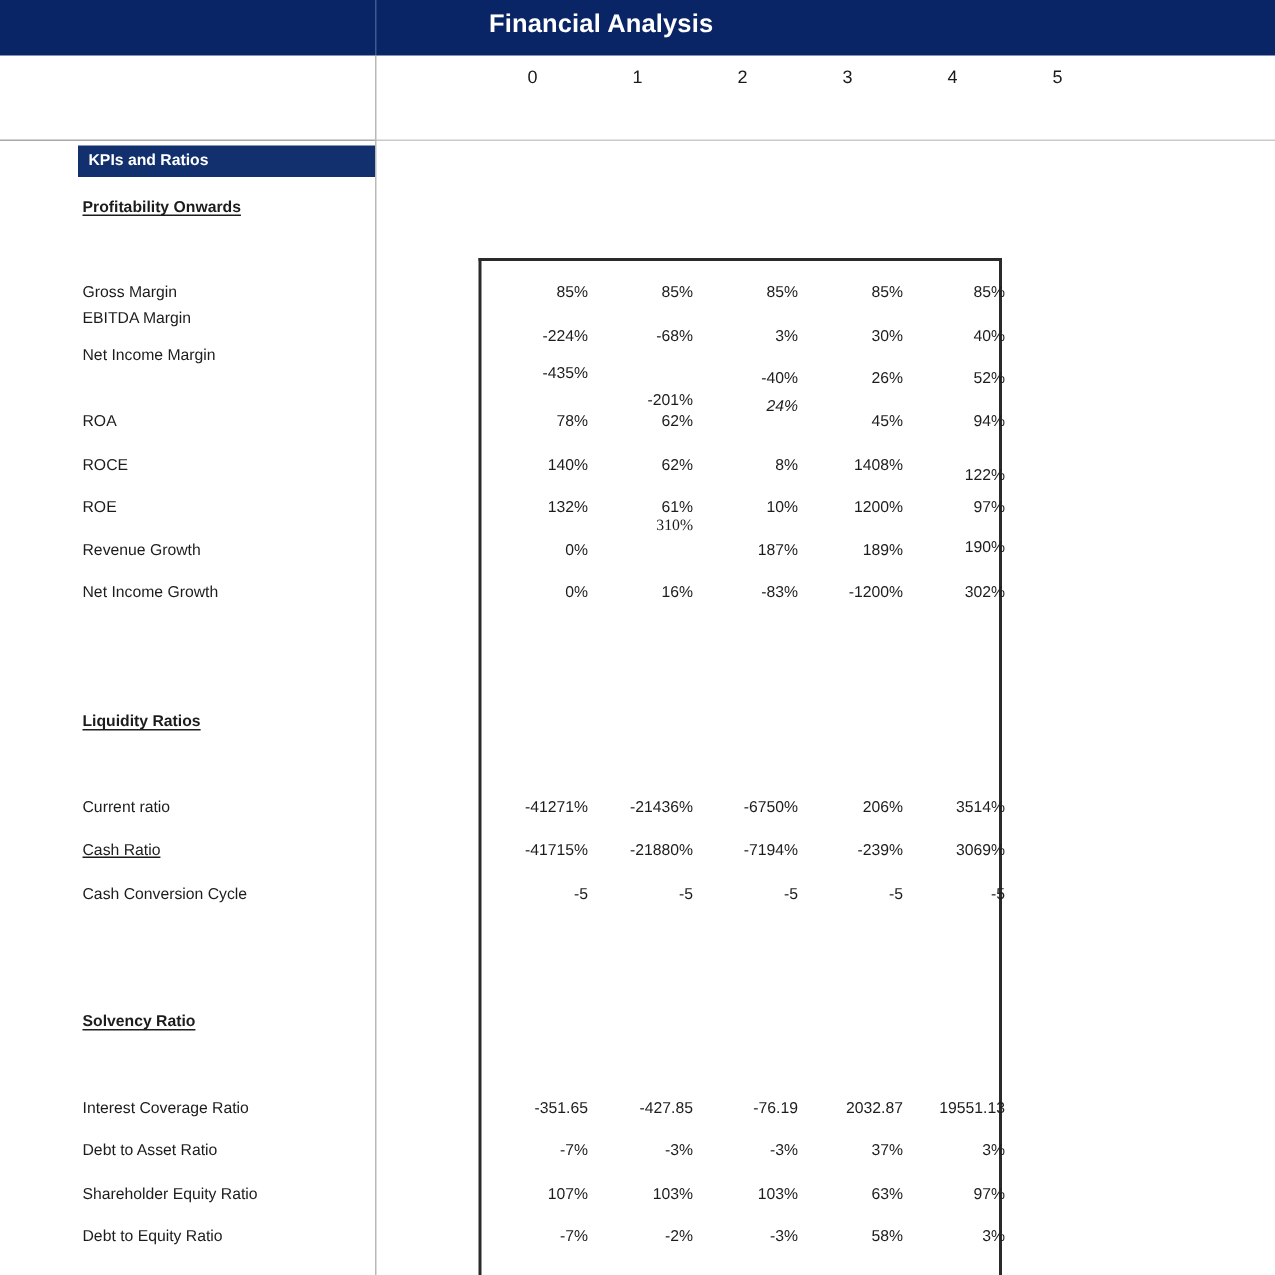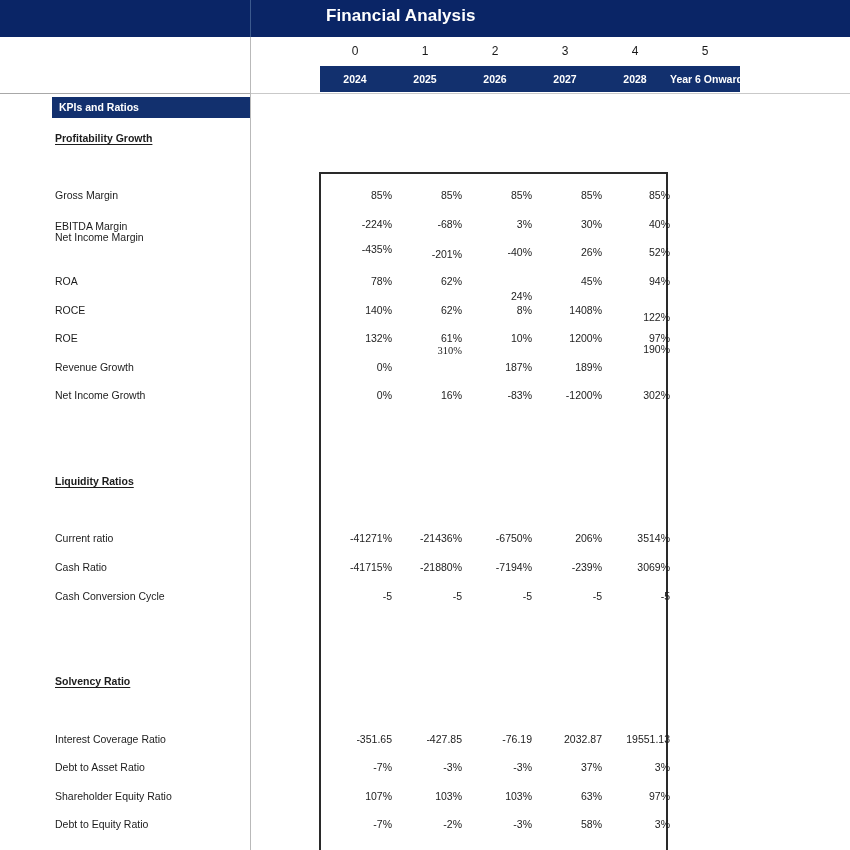--- a/index.html
+++ b/index.html
@@ -185,93 +185,85 @@
 
   <div class="period-row" id="period-row">
       <div class="period-num" style="left: 320px;">0</div>
       <div class="period-num" style="left: 390px;">1</div>
       <div class="period-num" style="left: 460px;">2</div>
       <div class="period-num" style="left: 530px;">3</div>
       <div class="period-num" style="left: 600px;">4</div>
       <div class="period-num" style="left: 670px;">5</div>
     </div>
 
-  <div class="year-band" id="year-band">
-      <div class="year-cell" style="left: 0px; width: 70px;">2024</div>
-      <div class="year-cell" style="left: 70px; width: 70px;">2025</div>
-      <div class="year-cell" style="left: 140px; width: 70px;">2026</div>
-      <div class="year-cell" style="left: 210px; width: 70px;">2027</div>
-      <div class="year-cell" style="left: 280px; width: 70px;">2028</div>
-      <div class="year-cell" style="left: 350px; width: 70px;">Year 6 Onwards</div>
-    </div>
 
   <div class="kpi-band">
     <div class="kpi-band-text">KPIs and Ratios</div>
   </div>
 
   <div class="table-box"></div>
 
   <div id="rows-layer">
-      <div class="row-label section" style="top: 132px;">Profitability Growth</div>
+      <div class="row-label section" style="top: 132px;">Profitability Onwards</div>
       <div class="row-label" style="top: 189.2px;">Gross Margin</div>
       <div class="num-cell" style="top: 189.2px; left: 322px;">85%</div>
       <div class="num-cell" style="top: 189.2px; left: 392px;">85%</div>
       <div class="num-cell" style="top: 189.2px; left: 462px;">85%</div>
       <div class="num-cell" style="top: 189.2px; left: 532px;">85%</div>
       <div class="num-cell" style="top: 189.2px; left: 600px;">85%</div>
-      <div class="row-label" style="top: 220px;">EBITDA Margin</div>
+      <div class="row-label" style="top: 206px;">EBITDA Margin</div>
       <div class="num-cell" style="top: 217.8px; left: 322px;">-224%</div>
       <div class="num-cell" style="top: 217.8px; left: 392px;">-68%</div>
       <div class="num-cell" style="top: 217.8px; left: 462px;">3%</div>
       <div class="num-cell" style="top: 217.8px; left: 532px;">30%</div>
       <div class="num-cell" style="top: 217.8px; left: 600px;">40%</div>
       <div class="row-label" style="top: 231px;">Net Income Margin</div>
       <div class="num-cell" style="top: 243px; left: 322px;">-435%</div>
-      <div class="num-cell" style="top: 248px; left: 392px;">-201%</div>
+      <div class="num-cell" style="top: 261px; left: 392px;">-201%</div>
       <div class="num-cell" style="top: 246.4px; left: 462px;">-40%</div>
       <div class="num-cell" style="top: 246.4px; left: 532px;">26%</div>
       <div class="num-cell" style="top: 246.4px; left: 600px;">52%</div>
       <div class="row-label" style="top: 275px;">ROA</div>
       <div class="num-cell" style="top: 275px; left: 322px;">78%</div>
       <div class="num-cell" style="top: 275px; left: 392px;">62%</div>
-      <div class="num-cell" style="top: 290px; left: 462px;">24%</div>
+      <div class="num-cell" style="top: 265px; left: 462px; font-style: italic;">24%</div>
       <div class="num-cell" style="top: 275px; left: 532px;">45%</div>
       <div class="num-cell" style="top: 275px; left: 600px;">94%</div>
       <div class="row-label" style="top: 303.6px;">ROCE</div>
       <div class="num-cell" style="top: 303.6px; left: 322px;">140%</div>
       <div class="num-cell" style="top: 303.6px; left: 392px;">62%</div>
       <div class="num-cell" style="top: 303.6px; left: 462px;">8%</div>
       <div class="num-cell" style="top: 303.6px; left: 532px;">1408%</div>
       <div class="num-cell" style="top: 311px; left: 600px;">122%</div>
       <div class="row-label" style="top: 332.2px;">ROE</div>
       <div class="num-cell" style="top: 332.2px; left: 322px;">132%</div>
       <div class="num-cell" style="top: 332.2px; left: 392px;">61%</div>
       <div class="num-cell" style="top: 332.2px; left: 462px;">10%</div>
       <div class="num-cell" style="top: 332.2px; left: 532px;">1200%</div>
       <div class="num-cell" style="top: 332.2px; left: 600px;">97%</div>
       <div class="row-label" style="top: 360.8px;">Revenue Growth</div>
       <div class="num-cell" style="top: 360.8px; left: 322px;">0%</div>
       <div class="num-cell" style="top: 345px; left: 392px; font-family: Liberation Serif, serif;">310%</div>
       <div class="num-cell" style="top: 360.8px; left: 462px;">187%</div>
       <div class="num-cell" style="top: 360.8px; left: 532px;">189%</div>
-      <div class="num-cell" style="top: 343px; left: 600px;">190%</div>
+      <div class="num-cell" style="top: 359px; left: 600px;">190%</div>
       <div class="row-label" style="top: 389.4px;">Net Income Growth</div>
       <div class="num-cell" style="top: 389.4px; left: 322px;">0%</div>
       <div class="num-cell" style="top: 389.4px; left: 392px;">16%</div>
       <div class="num-cell" style="top: 389.4px; left: 462px;">-83%</div>
       <div class="num-cell" style="top: 389.4px; left: 532px;">-1200%</div>
       <div class="num-cell" style="top: 389.4px; left: 600px;">302%</div>
       <div class="row-label section" style="top: 475.2px;">Liquidity Ratios</div>
       <div class="row-label" style="top: 532.4px;">Current ratio</div>
       <div class="num-cell" style="top: 532.4px; left: 322px;">-41271%</div>
       <div class="num-cell" style="top: 532.4px; left: 392px;">-21436%</div>
       <div class="num-cell" style="top: 532.4px; left: 462px;">-6750%</div>
       <div class="num-cell" style="top: 532.4px; left: 532px;">206%</div>
       <div class="num-cell" style="top: 532.4px; left: 600px; text-align: right;">3514%</div>
-      <div class="row-label" style="top: 561px;">Cash Ratio</div>
+      <div class="row-label" style="top: 561px; text-decoration: underline;">Cash Ratio</div>
       <div class="num-cell" style="top: 561px; left: 322px;">-41715%</div>
       <div class="num-cell" style="top: 561px; left: 392px;">-21880%</div>
       <div class="num-cell" style="top: 561px; left: 462px;">-7194%</div>
       <div class="num-cell" style="top: 561px; left: 532px;">-239%</div>
       <div class="num-cell" style="top: 561px; left: 600px;">3069%</div>
       <div class="row-label" style="top: 589.6px;">Cash Conversion Cycle</div>
       <div class="num-cell" style="top: 589.6px; left: 322px;">-5</div>
       <div class="num-cell" style="top: 589.6px; left: 392px;">-5</div>
       <div class="num-cell" style="top: 589.6px; left: 462px;">-5</div>
       <div class="num-cell" style="top: 589.6px; left: 532px;">-5</div>

